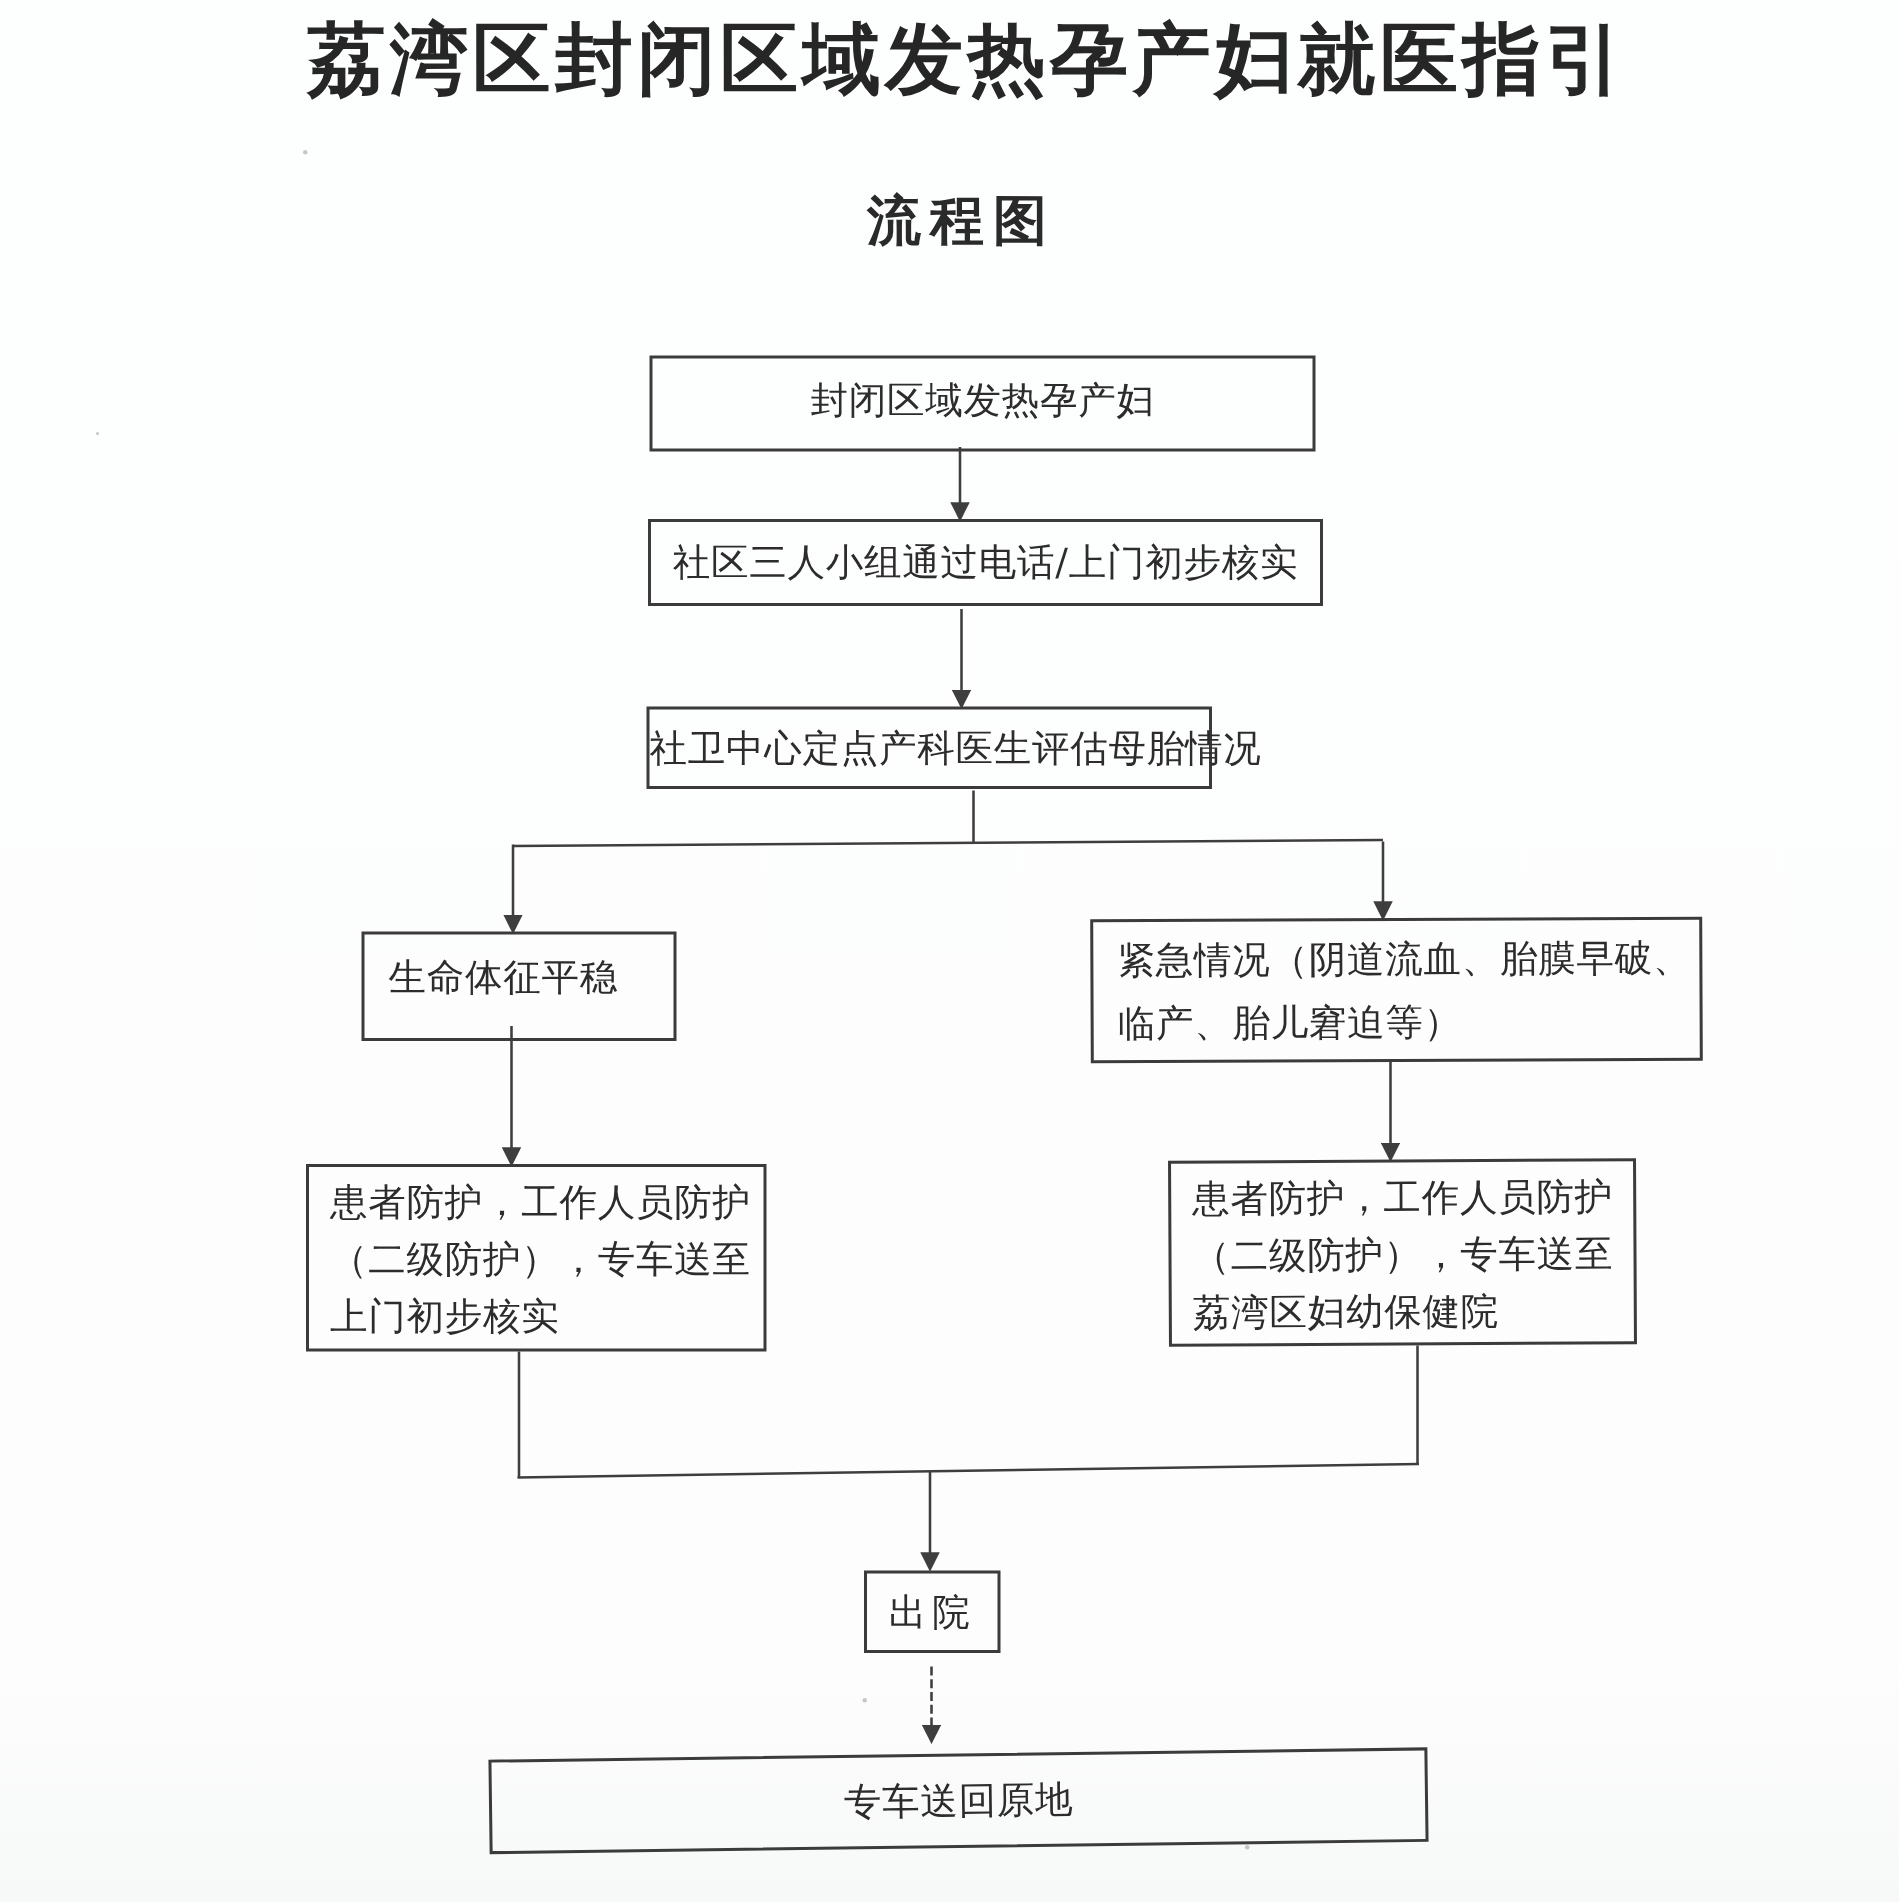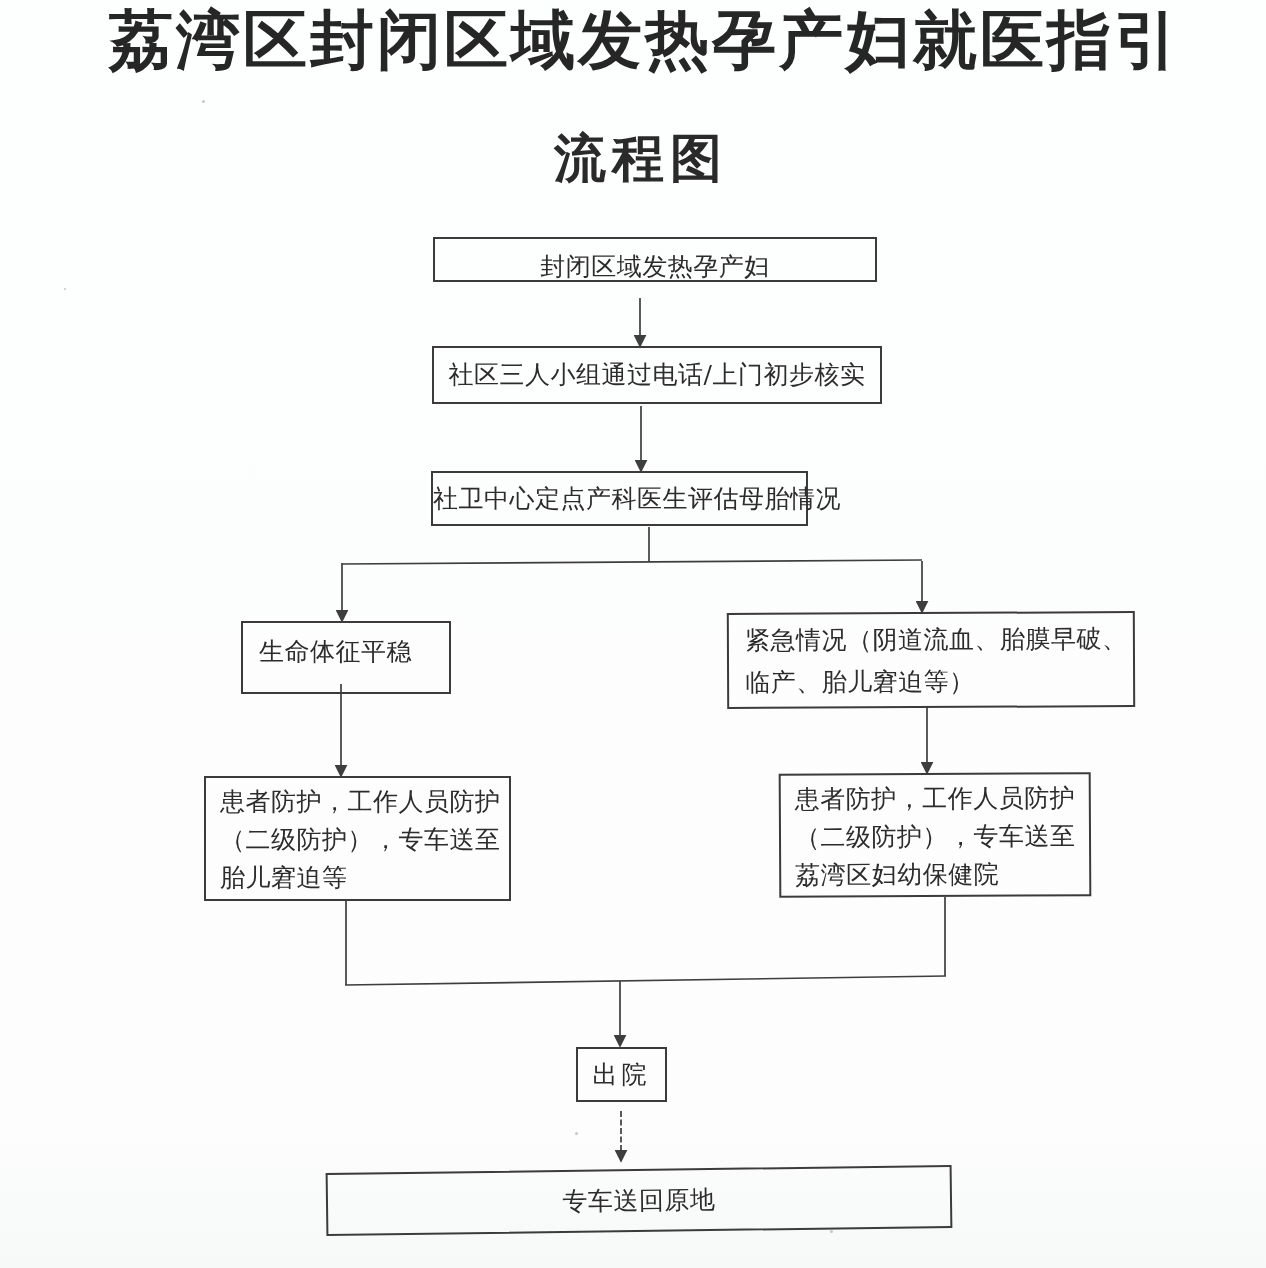--- a/index.html
+++ b/index.html
@@ -20,55 +20,55 @@
 
   
   .doc-title {
     position: absolute;
     top: 10px;
     left: 0;
     right: 0;
     margin: 0;
     padding-left: 24px;
     text-align: center;
-    font-size: 64px;
+    font-size: 52px;
     line-height: 60px;
     font-weight: 700;
     letter-spacing: 3px;
     color: #262626;
   }
   .doc-subtitle {
     position: absolute;
     top: 112px;
     left: 0;
     right: 0;
-    margin: 15px;
+    margin: 4px;
     padding-left: 16px;
     text-align: center;
-    font-size: 52px;
+    font-size: 36px;
     line-height: 62px;
     font-weight: 700;
     letter-spacing: 6px;
     color: #2a2a2a;
   }
 
   
   .node {
     position: absolute;
     box-sizing: border-box;
     border: 2px solid #3b3b3b;
     background: transparent;
     font-size: 25px;
     letter-spacing: 0.5px;
     color: #2c2c2c;
   }
   .nline { white-space: nowrap; }
   .node.centered { text-align: center; }
 
-  .n-fever      { left: 433px; top: 237px; width: 444px; height: 45px; }
+  .n-fever      { left: 433px; top: 237px; width: 444px; height: 64px; }
   .n-fever .nline    { line-height: 55px; }
   .n-verify     { left: 432px; top: 346px; width: 450px; height: 58px; }
   .n-verify .nline   { line-height: 54px; }
   .n-assess     { left: 431px; top: 471px; width: 377px; height: 55px; }
   .n-assess .nline   { line-height: 51px; }
 
   .n-stable     { left: 241px; top: 621px; width: 210px; height: 73px; padding-left: 16px; }
   .n-stable .nline   { line-height: 58px; }
 
   .n-emergency  { left: 727px; top: 612px; width: 408px; height: 96px;
@@ -159,21 +159,21 @@
   </div>
 
   <div class="node n-emergency">
     <div class="nline">紧急情况（阴道流血、胎膜早破、</div>
     <div class="nline">临产、胎儿窘迫等）</div>
   </div>
 
   <div class="node n-lprotect">
     <div class="nline">患者防护，工作人员防护</div>
     <div class="nline">（二级防护），专车送至</div>
-    <div class="nline">胎儿窘迫等</div>
+    <div class="nline">上门初步核实</div>
   </div>
 
   <div class="node n-rprotect">
     <div class="nline">患者防护，工作人员防护</div>
     <div class="nline">（二级防护），专车送至</div>
     <div class="nline">荔湾区妇幼保健院</div>
   </div>
 
   <div class="node n-discharge centered">
     <div class="nline">出院</div>

